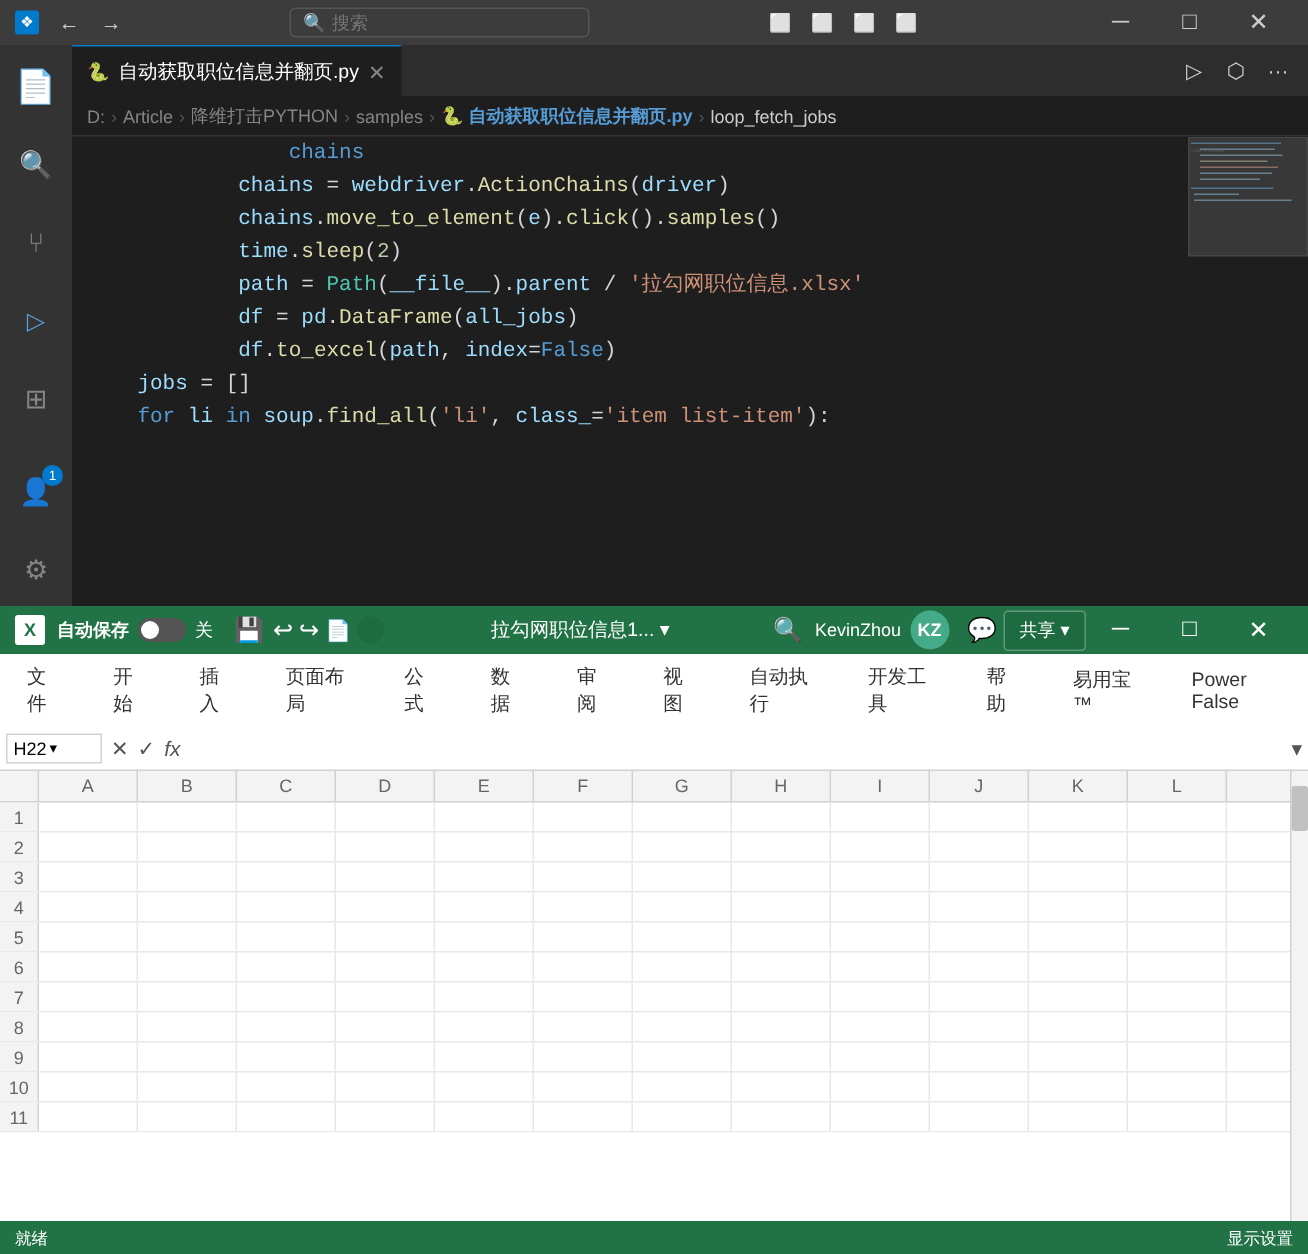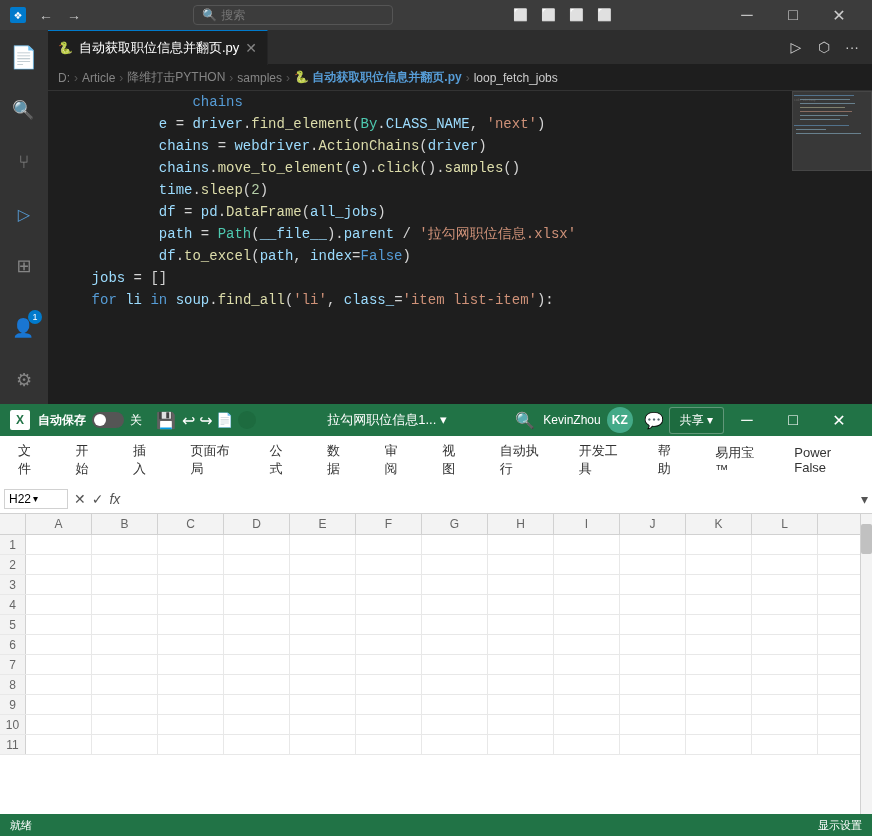--- a/index.html
+++ b/index.html
@@ -519,26 +519,25 @@
         <span>samples</span>
         <span class="sep">›</span>
         <span style="color:#569cd6;font-weight:bold;">🐍 自动获取职位信息并翻页.py</span>
         <span class="sep">›</span>
         <span class="current">loop_fetch_jobs</span>
       </div>
 
       <div class="code-editor">
         <div class="code-content">
           <div class="code-line"><span style="color:#d4d4d4;">                </span><span class="kw">chains</span></div>
-          <div class="code-line"><span style="color:#d4d4d4;">            </span><span class="var">e</span><span> = </span><span class="var">driver</span><span>.</span><span class="method">find_element</span><span>(</span><span class="cls">By</span><span>.</span><span class="var">CLASS_NAME</span><span>, </span><span class="str">'next'</span><span>)</span></div>
           <div class="code-line"><span style="color:#d4d4d4;">            </span><span class="var">chains</span><span> = </span><span class="var">webdriver</span><span>.</span><span class="method">ActionChains</span><span>(</span><span class="var">driver</span><span>)</span></div>
           <div class="code-line"><span style="color:#d4d4d4;">            </span><span class="var">chains</span><span>.</span><span class="method">move_to_element</span><span>(</span><span class="var">e</span><span>).</span><span class="method">click</span><span>().</span><span class="method">samples</span><span>()</span></div>
           <div class="code-line"><span style="color:#d4d4d4;">            </span><span class="var">time</span><span>.</span><span class="method">sleep</span><span>(</span><span class="num">2</span><span>)</span></div>
+          <div class="code-line"><span style="color:#d4d4d4;">            </span><span class="var">path</span><span> = </span><span class="cls">Path</span><span>(</span><span class="var">__file__</span><span>).</span><span class="var">parent</span><span> / </span><span class="str">'拉勾网职位信息.xlsx'</span></div>
           <div class="code-line"><span style="color:#d4d4d4;">            </span><span class="var">df</span><span> = </span><span class="var">pd</span><span>.</span><span class="method">DataFrame</span><span>(</span><span class="var">all_jobs</span><span>)</span></div>
-          <div class="code-line"><span style="color:#d4d4d4;">            </span><span class="var">path</span><span> = </span><span class="cls">Path</span><span>(</span><span class="var">__file__</span><span>).</span><span class="var">parent</span><span> / </span><span class="str">'拉勾网职位信息.xlsx'</span></div>
           <div class="code-line"><span style="color:#d4d4d4;">            </span><span class="var">df</span><span>.</span><span class="method">to_excel</span><span>(</span><span class="var">path</span><span>, </span><span class="var">index</span><span>=</span><span class="kw">False</span><span>)</span></div>
           <div class="code-line"></div>
           <div class="code-line"><span style="color:#d4d4d4;">    </span><span class="var">jobs</span><span> = []</span></div>
           <div class="code-line"><span style="color:#d4d4d4;">    </span><span class="kw">for </span><span class="var">li</span><span> </span><span class="kw">in </span><span class="var">soup</span><span>.</span><span class="method">find_all</span><span>(</span><span class="str">'li'</span><span>, </span><span class="var">class_</span><span>=</span><span class="str">'item list-item'</span><span>):</span></div>
         </div>
 
         <div class="minimap">
           <svg width="80" height="300" style="display:block;">
             <rect x="0" y="0" width="80" height="300" fill="#1e1e1e"></rect>
 

